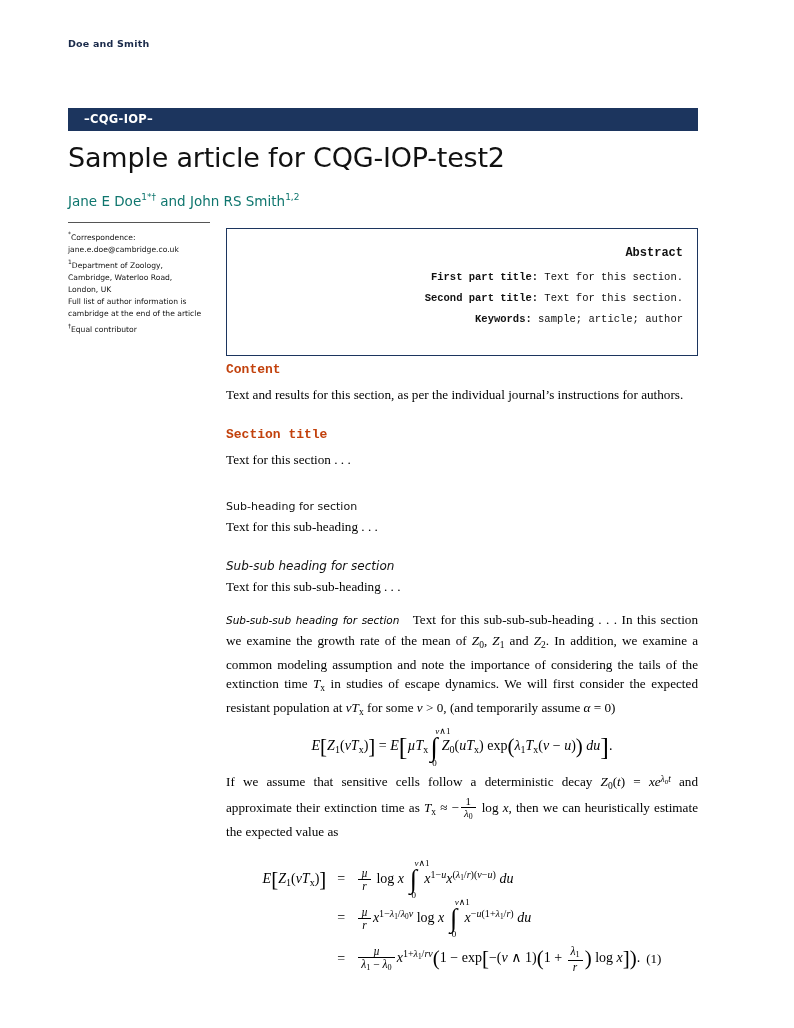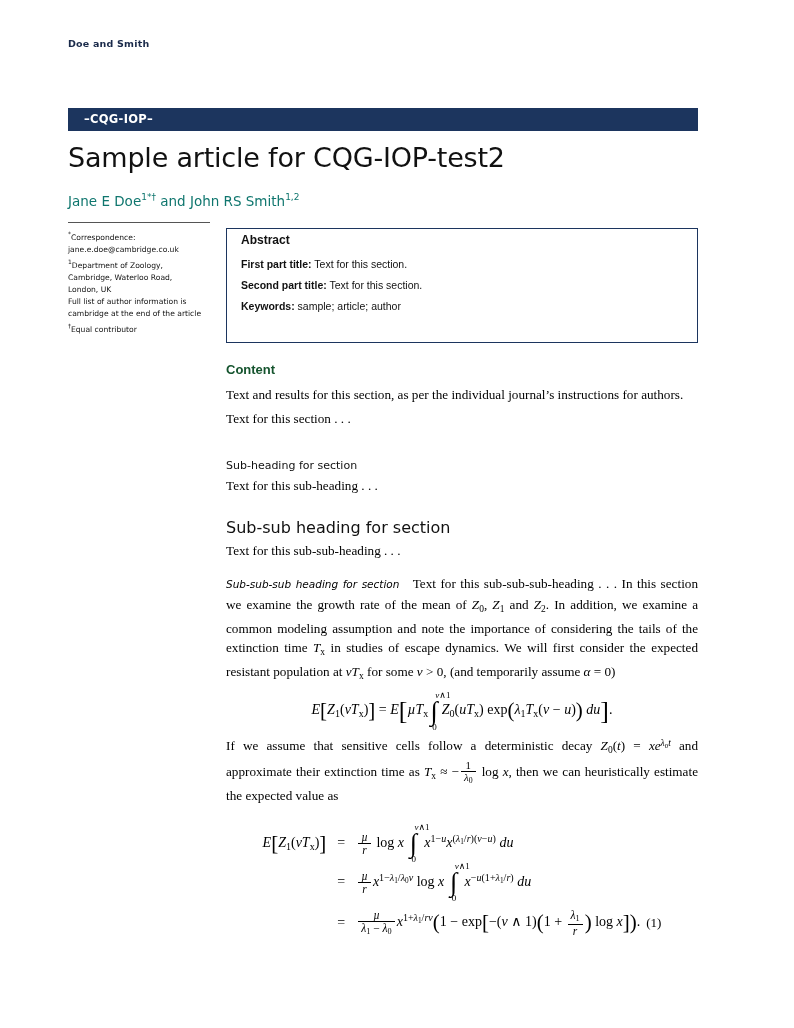--- a/index.html
+++ b/index.html
@@ -103,22 +103,23 @@
   .corr .line { display: block; white-space: nowrap; }
 
   
   .abstract-box {
     position: absolute;
     left: 226px;
     top: 228px;
     width: 472px;
     border: 1px solid #1c355e;
     box-sizing: border-box;
-    padding: 4px 14px 14px 14px;
-    font-family: Liberation Sans, sans-serif;
+    padding: 17px 14px 14px 14px;
+    font-family: Liberation Mono, monospace;
+    text-align: right;
   }
   .abstract-title {
     font-size: 12px;
     font-weight: bold;
     color: #111111;
     margin-bottom: 11px;
   }
   .abstract-line {
     font-size: 10.5px;
     margin-bottom: 9px;
@@ -128,37 +129,38 @@
   .abstract-line b { font-weight: bold; }
 
   
   .body-col {
     position: absolute;
     left: 226px;
     top: 362px;
     width: 472px;
   }
   h2.sec {
-    font-family: Liberation Sans, sans-serif;
+    font-family: Liberation Mono, monospace;
     font-size: 13px;
     font-weight: bold;
     margin: 0 0 8px 0;
-    color: #14532d;
+    color: #c2410c;
   }
   h2.sec.spaced { margin-top: 22px; }
   h3.subsec {
     font-family: "DejaVu Sans", sans-serif;
     font-size: 11px;
     font-weight: normal;
     margin: 31px 0 4px 0;
     color: #111111;
   }
   h4.subsubsec {
     font-family: "DejaVu Sans", sans-serif;
-    font-size: 16px;
+    font-size: 12px;
+    font-style: italic;
     font-weight: normal;
     margin: 22px 0 4px 0;
     color: #111111;
   }
   p.body {
     font-family: "Liberation Serif", serif;
     font-size: 13.2px;
     line-height: 19.5px;
     margin: 0 0 4px 0;
     text-align: justify;
@@ -281,20 +283,21 @@
     <div class="abstract-line">
       <b>Keywords:</b><span> sample; article; author</span>
     </div>
   </div>
 
   <div class="body-col">
 
     <h2 class="sec">Content</h2>
     <p class="body">Text and results for this section, as per the individual journal’s instructions for authors.</p>
 
+    <h2 class="sec spaced">Section title</h2>
     <p class="body">Text for this section . . .</p>
 
     <h3 class="subsec">Sub-heading for section</h3>
     <p class="body">Text for this sub-heading . . .</p>
 
     <h4 class="subsubsec">Sub-sub heading for section</h4>
     <p class="body">Text for this sub-sub-heading . . .</p>
 
     <p class="body gap">
       <span class="runin">Sub-sub-sub heading for section</span>&nbsp;&nbsp;

